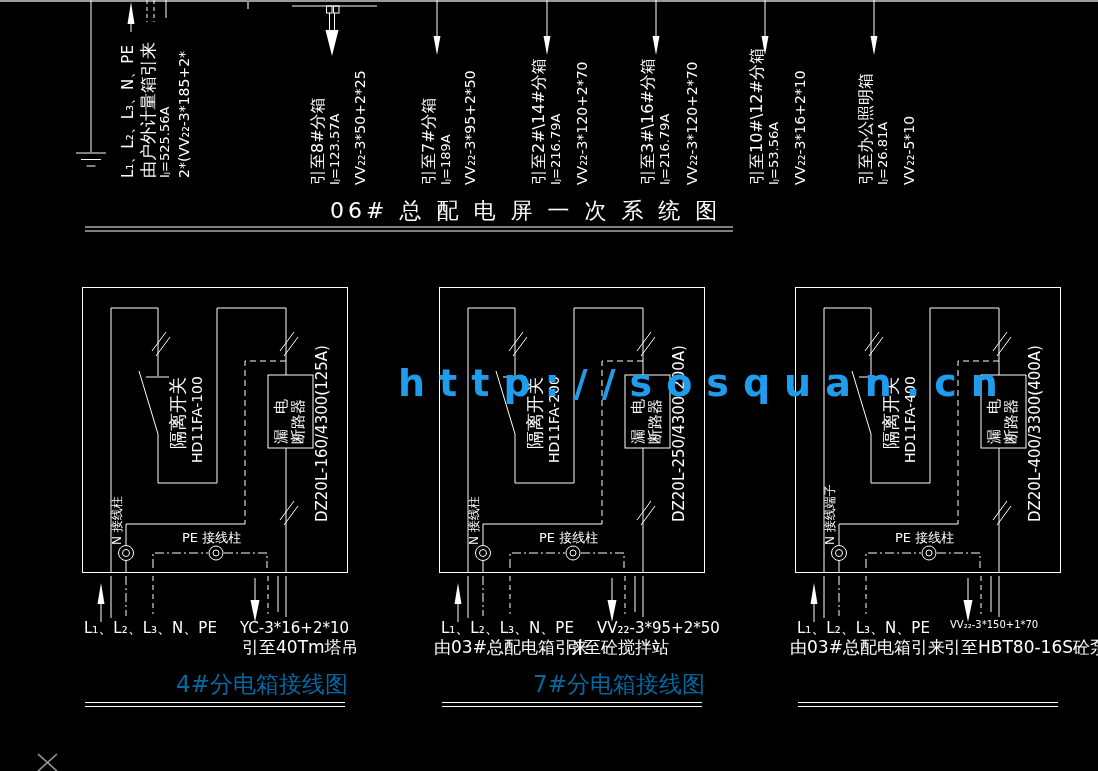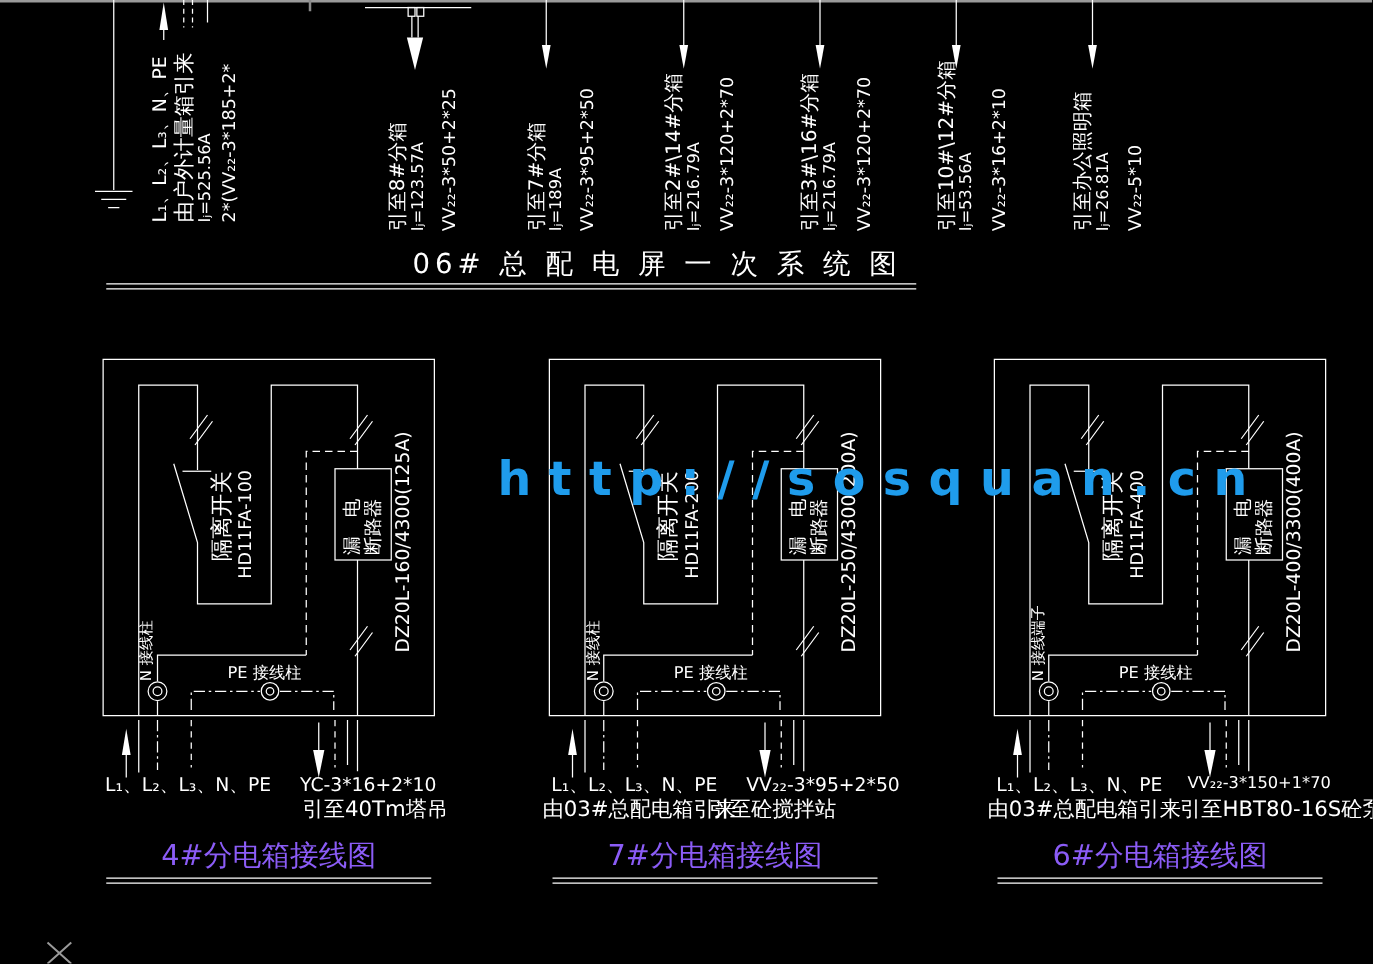--- a/index.html
+++ b/index.html
@@ -4,21 +4,21 @@
 <style>
   html,body{margin:0;padding:0;background:#000;}
   body{width:1098px;height:771px;overflow:hidden;position:relative;
        font-family:"DejaVu Sans","Liberation Sans",sans-serif;}
   .stage{position:absolute;left:0;top:0;width:1098px;height:771px;background:#000;}
   svg.lines{position:absolute;left:0;top:0;}
   .vtext{position:absolute;transform:rotate(-90deg);transform-origin:0 0;
          white-space:nowrap;color:#fff;line-height:1.15;}
   .htext{position:absolute;white-space:nowrap;color:#fff;}
   .main-title{font-size:22px;letter-spacing:4px;}
-  .box-title{position:absolute;width:266px;text-align:center;color:#8b5cf6;
+  .box-title{position:absolute;width:266px;text-align:right;color:#0369a1;
              font-size:23px;white-space:nowrap;}
   .breaker-label span{display:block;}
   .watermark{position:absolute;left:398px;top:361px;font-size:38px;font-weight:bold;
              letter-spacing:14px;color:#1f9cec;white-space:nowrap;}
 </style>
 </head>
 <body>
 
 <div class="stage">
 
@@ -177,19 +177,18 @@
   <div class="vtext" style="left:902px;top:463px;font-size:14px">HD11FA-400</div>
   <div class="vtext breaker-label" style="left:986px;top:444px;font-size:15px">
     <span>漏　电</span>
     <span>断路器</span>
   </div>
   <div class="vtext" style="left:1027px;top:522px;font-size:15px">DZ20L-400/3300(400A)</div>
   <div class="vtext" style="left:824px;top:545px;font-size:12px">N 接线端子</div>
   <div class="htext" style="left:895px;top:529px;font-size:13px">PE 接线柱</div>
   <div class="htext" style="left:797px;top:619px;font-size:15px">L₁、L₂、L₃、N、PE</div>
   <div class="htext" style="left:790px;top:636px;font-size:17px">由03#总配电箱引来</div>
-  <div class="htext" style="left:950px;top:619px;font-size:13px">VV₂₂-3*150+1*70</div>
+  <div class="htext" style="left:950px;top:619px;font-size:10px">VV₂₂-3*150+1*70</div>
   <div class="htext" style="left:944px;top:636px;font-size:17px">引至HBT80-16S砼泵</div>
-  <div class="box-title" style="left:795px;top:669px">6#分电箱接线图</div>
 
   <div class="watermark">http://sosquan.cn</div>
 
 </div>
 
 </body></html>

